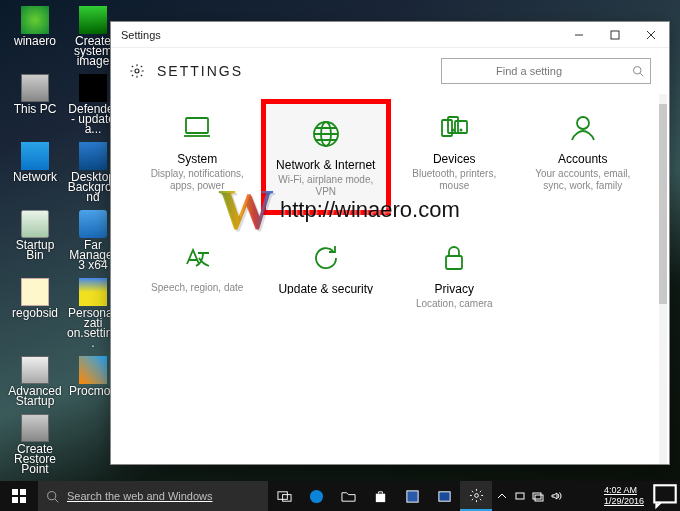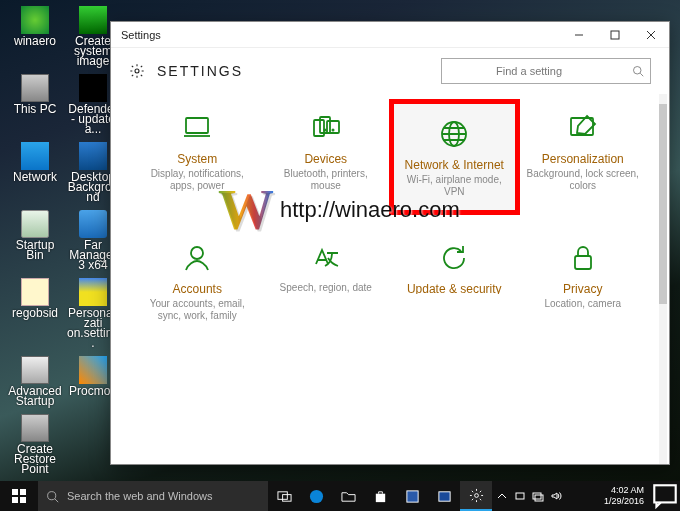--- a/index.html
+++ b/index.html
@@ -33,44 +33,44 @@
   .searchbox { width: 210px; height: 26px; border: 1px solid #aaa; display: flex; align-items: center; padding: 0 6px; color: #777; font-size: 11px; }
   .searchbox span { flex: 1; margin-left: 48px; }
   .searchbox svg { width: 12px; height: 12px; stroke: #666; fill: none; }
   .body { position: relative; height: calc(100% - 72px); padding: 10px 26px 0 26px; overflow: hidden; }
   .scroll { position: absolute; right: 2px; top: 0; width: 8px; height: 100%; background: #f3f3f3; }
   .scroll .thumb { position: absolute; left: 0; top: 10px; width: 8px; height: 200px; background: #c8c8c8; }
   .grid { display: grid; grid-template-columns: repeat(4, 1fr); gap: 24px 8px; }
   .tile { text-align: center; cursor: default; padding: 6px 4px; }
   .tile .ic { width: 36px; height: 36px; margin: 0 auto 6px auto; }
   .tile .ic svg { width: 36px; height: 36px; stroke: #1a8a1a; fill: none; stroke-width: 1.8; }
-  .tile .name { font-size: 12px; color: #a16207; margin-bottom: 2px; }
+  .tile .name { font-size: 12px; color: #000000; margin-bottom: 2px; }
   .tile .desc { font-size: 10px; color: #888; line-height: 12px; }
   .tile.hl { outline: 5px solid #ff0000; background: #f6f6f6; padding: 12px 4px; }
   .cutoff { height: 60px; overflow: hidden; }
 
   
   .wm { position: absolute; top: 182px; left: 218px; display: flex; align-items: center; pointer-events: none; opacity: .92; z-index: 40; }
   .wm .W { font: 700 56px/1 Georgia, serif; background: linear-gradient(90deg,#6aa528,#f4b400 35%,#e53935 65%,#1a73e8); -webkit-background-clip: text; color: transparent; text-shadow: 2px 2px 0 rgba(0,0,0,.15); margin-right: 6px; }
   .wm .url { font: 400 22px/1 Arial, sans-serif; color: #000000; text-shadow: 1px 1px 2px rgba(255,255,255,.8); }
 
   
-  .taskbar { position: absolute; left: 0; bottom: 0; width: 680px; height: 30px; background: #111; display: flex; align-items: center; color: #fff; font-size: 10px; }
+  .taskbar { position: absolute; left: 0; bottom: 0; width: 680px; height: 30px; background: #111; display: flex; align-items: center; color: #fff; font-size: 10px; text-decoration: underline; }
   .start { width: 38px; height: 30px; display: flex; align-items: center; justify-content: center; }
   .start svg { width: 14px; height: 14px; fill: #fff; }
   .tsearch { flex: 0 0 230px; height: 30px; background: #2c2c2c; display: flex; align-items: center; padding: 0 8px; color: #bfbfbf; font-size: 11px; }
   .tsearch svg { width: 13px; height: 13px; stroke: #bfbfbf; fill: none; margin-right: 8px; }
   .tbtn { width: 32px; height: 30px; display: flex; align-items: center; justify-content: center; }
   .tbtn svg { width: 15px; height: 15px; stroke: #fff; fill: none; }
   .tbtn.fill svg { fill: #fff; stroke: none; }
   .tbtn.active { background: #2a2a2a; border-bottom: 2px solid #2aa4ea; }
   .spacer { flex: 1; }
   .tray { display: flex; align-items: center; gap: 6px; padding-right: 4px; }
   .tray svg { width: 12px; height: 12px; stroke: #fff; fill: none; }
-  .clock { text-align: right; line-height: 11px; padding: 0 6px; font-size: 9px; margin-left: 32px; }
+  .clock { line-height: 11px; padding: 0 6px; font-size: 9px; margin-left: 32px; }
   .notif { width: 30px; height: 30px; display:flex;align-items:center;justify-content:center; }
 
   
   .di-pc { background: linear-gradient(#ccc,#888); border: 1px solid #666; }
   .di-net { background: linear-gradient(#2aa4ea,#0a74c8); }
   .di-bin { background: linear-gradient(#e8f4e8,#a8c8a8); border: 1px solid #888; border-radius: 2px; }
   .di-layer { background: linear-gradient(#2a7acc,#0a4a88); }
   .di-cmd { background: #000; }
   .di-cfg { background: linear-gradient(#4aa2e8,#1a6ab8); border-radius: 3px; }
 </style>
@@ -175,47 +175,39 @@
     <div class="grid">
 
       <div class="tile">
         <div class="ic"><svg viewBox="0 0 36 36">
               <rect x="7" y="8" width="22" height="15" rx="1"></rect>
               <path d="M5 26h26"></path>
             </svg></div>
         <div class="name">System</div>
         <div class="desc">Display, notifications, apps, power</div>
       </div>
+      <div class="tile hl">
+        <div class="ic"><svg viewBox="0 0 36 36">
+              <circle cx="18" cy="18" r="12"></circle>
+              <ellipse cx="18" cy="18" rx="5" ry="12"></ellipse>
+              <path d="M6 18h24M8 12h20M8 24h20"></path>
+            </svg></div>
+        <div class="name">Network &amp; Internet</div>
+        <div class="desc">Wi-Fi, airplane mode, VPN</div>
+      </div>
       <div class="tile">
         <div class="ic"><svg viewBox="0 0 36 36">
               <rect x="6" y="10" width="10" height="16" rx="1"></rect>
               <rect x="12" y="7" width="10" height="16" rx="1"></rect>
               <rect x="19" y="11" width="12" height="12" rx="1"></rect>
               <circle cx="17" cy="20" r=".6" fill="#1a8a1a"></circle>
               <circle cx="25" cy="20" r=".6" fill="#1a8a1a"></circle>
             </svg></div>
         <div class="name">Devices</div>
         <div class="desc">Bluetooth, printers, mouse</div>
-      </div>
-      <div class="tile hl">
-        <div class="ic"><svg viewBox="0 0 36 36">
-              <circle cx="18" cy="18" r="12"></circle>
-              <ellipse cx="18" cy="18" rx="5" ry="12"></ellipse>
-              <path d="M6 18h24M8 12h20M8 24h20"></path>
-            </svg></div>
-        <div class="name">Network &amp; Internet</div>
-        <div class="desc">Wi-Fi, airplane mode, VPN</div>
-      </div>
-      <div class="tile">
-        <div class="ic"><svg viewBox="0 0 36 36">
-              <rect x="6" y="8" width="22" height="17" rx="1"></rect>
-              <path d="M22 6l8 8-10 10-8-1 1-7z"></path>
-            </svg></div>
-        <div class="name">Personalization</div>
-        <div class="desc">Background, lock screen, colors</div>
       </div>
 
       <div class="tile">
         <div class="ic"><svg viewBox="0 0 36 36">
               <circle cx="18" cy="13" r="6"></circle>
               <path d="M7 30c2-6 8-9 11-9s9 3 11 9"></path>
             </svg></div>
         <div class="name">Accounts</div>
         <div class="desc">Your accounts, email, sync, work, family</div>
       </div>

